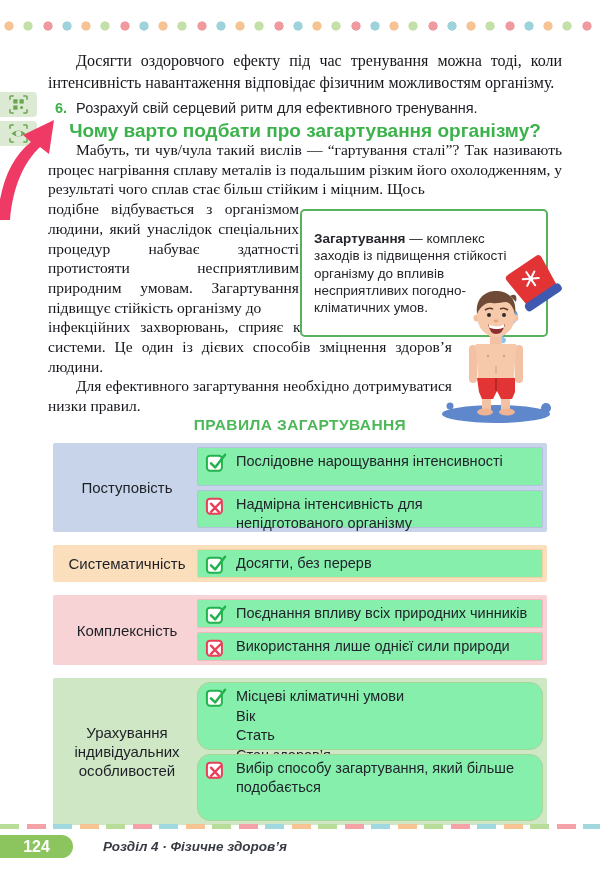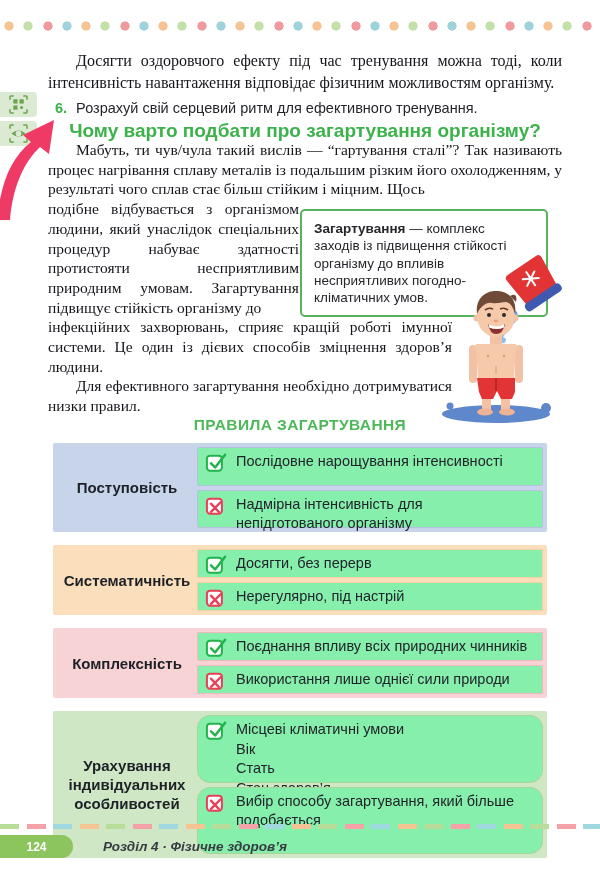--- a/index.html
+++ b/index.html
@@ -33,41 +33,41 @@
   }
   .intro { position:absolute; top:136px; left:48px; width:514px; font-size:15.5px; line-height:19.7px; }
   .intro p { margin:0; }
   .part1 { text-indent:28px; }
   .narrow { width:251px; }
   .wide { width:404px; }
   .indent { text-indent:28px; }
   .defbox {
     position:absolute; top:205px; left:300px; width:248px; min-height:86px;
     border:2px solid #58b25b; border-radius:5px; background:#fff;
-    padding:9px 12px; font-size:13.5px; line-height:17.3px; color:#26272c; z-index:1;
+    padding:19px 12px; font-size:13.5px; line-height:17.3px; color:#26272c; z-index:1;
   }
   .defbox .term { font-weight:bold; }
   
   .margin-tile {
     position:absolute; left:0; width:37px; height:25px; background:#dcead3;
     border-radius:0 4px 4px 0; display:flex; align-items:center; justify-content:center; z-index:1;
   }
   .tile-qr { top:88px; } .tile-eye { top:117px; }
   .arrow-svg { position:absolute; left:-3px; top:112px; width:60px; height:104px; z-index:2; }
   .man-svg { position:absolute; left:436px; top:248px; width:128px; height:172px; z-index:3; }
   
   .rules { position:absolute; top:412px; left:53px; width:494px; }
   .rules-title {
     text-align:center; font-size:15.5px; font-weight:bold; color:#4db858;
     letter-spacing:.4px; margin-bottom:9px;
   }
   .rule-row { display:flex; margin-bottom:13px; padding:4px; border-radius:2px; }
   .rule-label {
     width:140px; flex:0 0 140px; display:flex; align-items:center; justify-content:center;
-    text-align:center; font-size:15px; font-weight:bold; color:#1d2127; padding:4px 8px; line-height:19px;
+    text-align:center; font-size:15px; font-weight:normal; color:#1d2127; padding:4px 8px; line-height:19px;
   }
   .rule-items { flex:1; display:flex; flex-direction:column; gap:4px; }
   .rule-item {
     background:#86efac; border:1px solid #ccc; border-radius:2px; flex:1;
     display:flex; align-items:flex-start; gap:10px; padding:3px 10px 3px 8px;
     font-size:14.5px; line-height:19.5px; color:#20242b; min-height:27px;
   }
   .rule-item .icon { flex:0 0 20px; margin-top:1px; }
   .rule-item .icon svg { overflow:visible; display:block; }
   .item-text { white-space:pre-line; padding-top:1px; }
@@ -82,21 +82,21 @@
       linear-gradient(90deg, #b7dd98 0 19px, rgba(0,0,0,0) 19px),
       linear-gradient(90deg, #f4a1a7 0 19px, rgba(0,0,0,0) 19px),
       linear-gradient(90deg, #9fd8df 0 19px, rgba(0,0,0,0) 19px),
       linear-gradient(90deg, #f6c493 0 19px, rgba(0,0,0,0) 19px);
     background-size:106px 5px;
     background-position:0 0, 27px 0, 53px 0, 80px 0;
     background-repeat:repeat-x;
   }
   .page-badge {
     position:absolute; top:831px; left:0; width:73px; height:23px; background:#8cc55e;
-    border-radius:0 12px 12px 0; color:#fff; font-weight:bold; font-size:12px;
+    border-radius:0 12px 12px 0; color:#fff; font-weight:bold; font-size:16px;
     display:flex; align-items:center; justify-content:center;
   }
   .chapter {
     position:absolute; top:835px; left:103px; font-size:13.5px; font-style:italic;
     font-weight:bold; color:#383c42;
   }
 </style>
 </head>
 <body>
 
@@ -248,29 +248,20 @@
       <div class="rule-items">
         <div class="rule-item">
           <span class="icon">
             <svg width="20" height="20" viewBox="0 0 22 22">
                 <rect x="1" y="4" width="16.5" height="16.5" rx="3.5" fill="#fff" stroke="#23b24c" stroke-width="2.2"></rect>
                 <path d="M5.5 12.5 L10 17 L21 3" fill="none" stroke="#23b24c" stroke-width="2.8" stroke-linecap="round" stroke-linejoin="round"></path>
               </svg>
           </span>
           <span class="item-text">Досягти, без перерв</span>
         </div>
-        <div class="rule-item">
-          <span class="icon">
-            <svg width="20" height="20" viewBox="0 0 22 22">
-                <rect x="1" y="4" width="16.5" height="16.5" rx="3.5" fill="#fff" stroke="#e84059" stroke-width="2.2"></rect>
-                <path d="M5.5 9.5 L14 18.5 M16 8 L5.5 18.5" fill="none" stroke="#e84059" stroke-width="2.6" stroke-linecap="round"></path>
-              </svg>
-          </span>
-          <span class="item-text">Нерегулярно, під настрій</span>
-        </div>
       </div>
     </div>
 
     <div class="rule-row row-pink">
       <div class="rule-label">Комплексність</div>
       <div class="rule-items">
         <div class="rule-item">
           <span class="icon">
             <svg width="20" height="20" viewBox="0 0 22 22">
                 <rect x="1" y="4" width="16.5" height="16.5" rx="3.5" fill="#fff" stroke="#23b24c" stroke-width="2.2"></rect>

